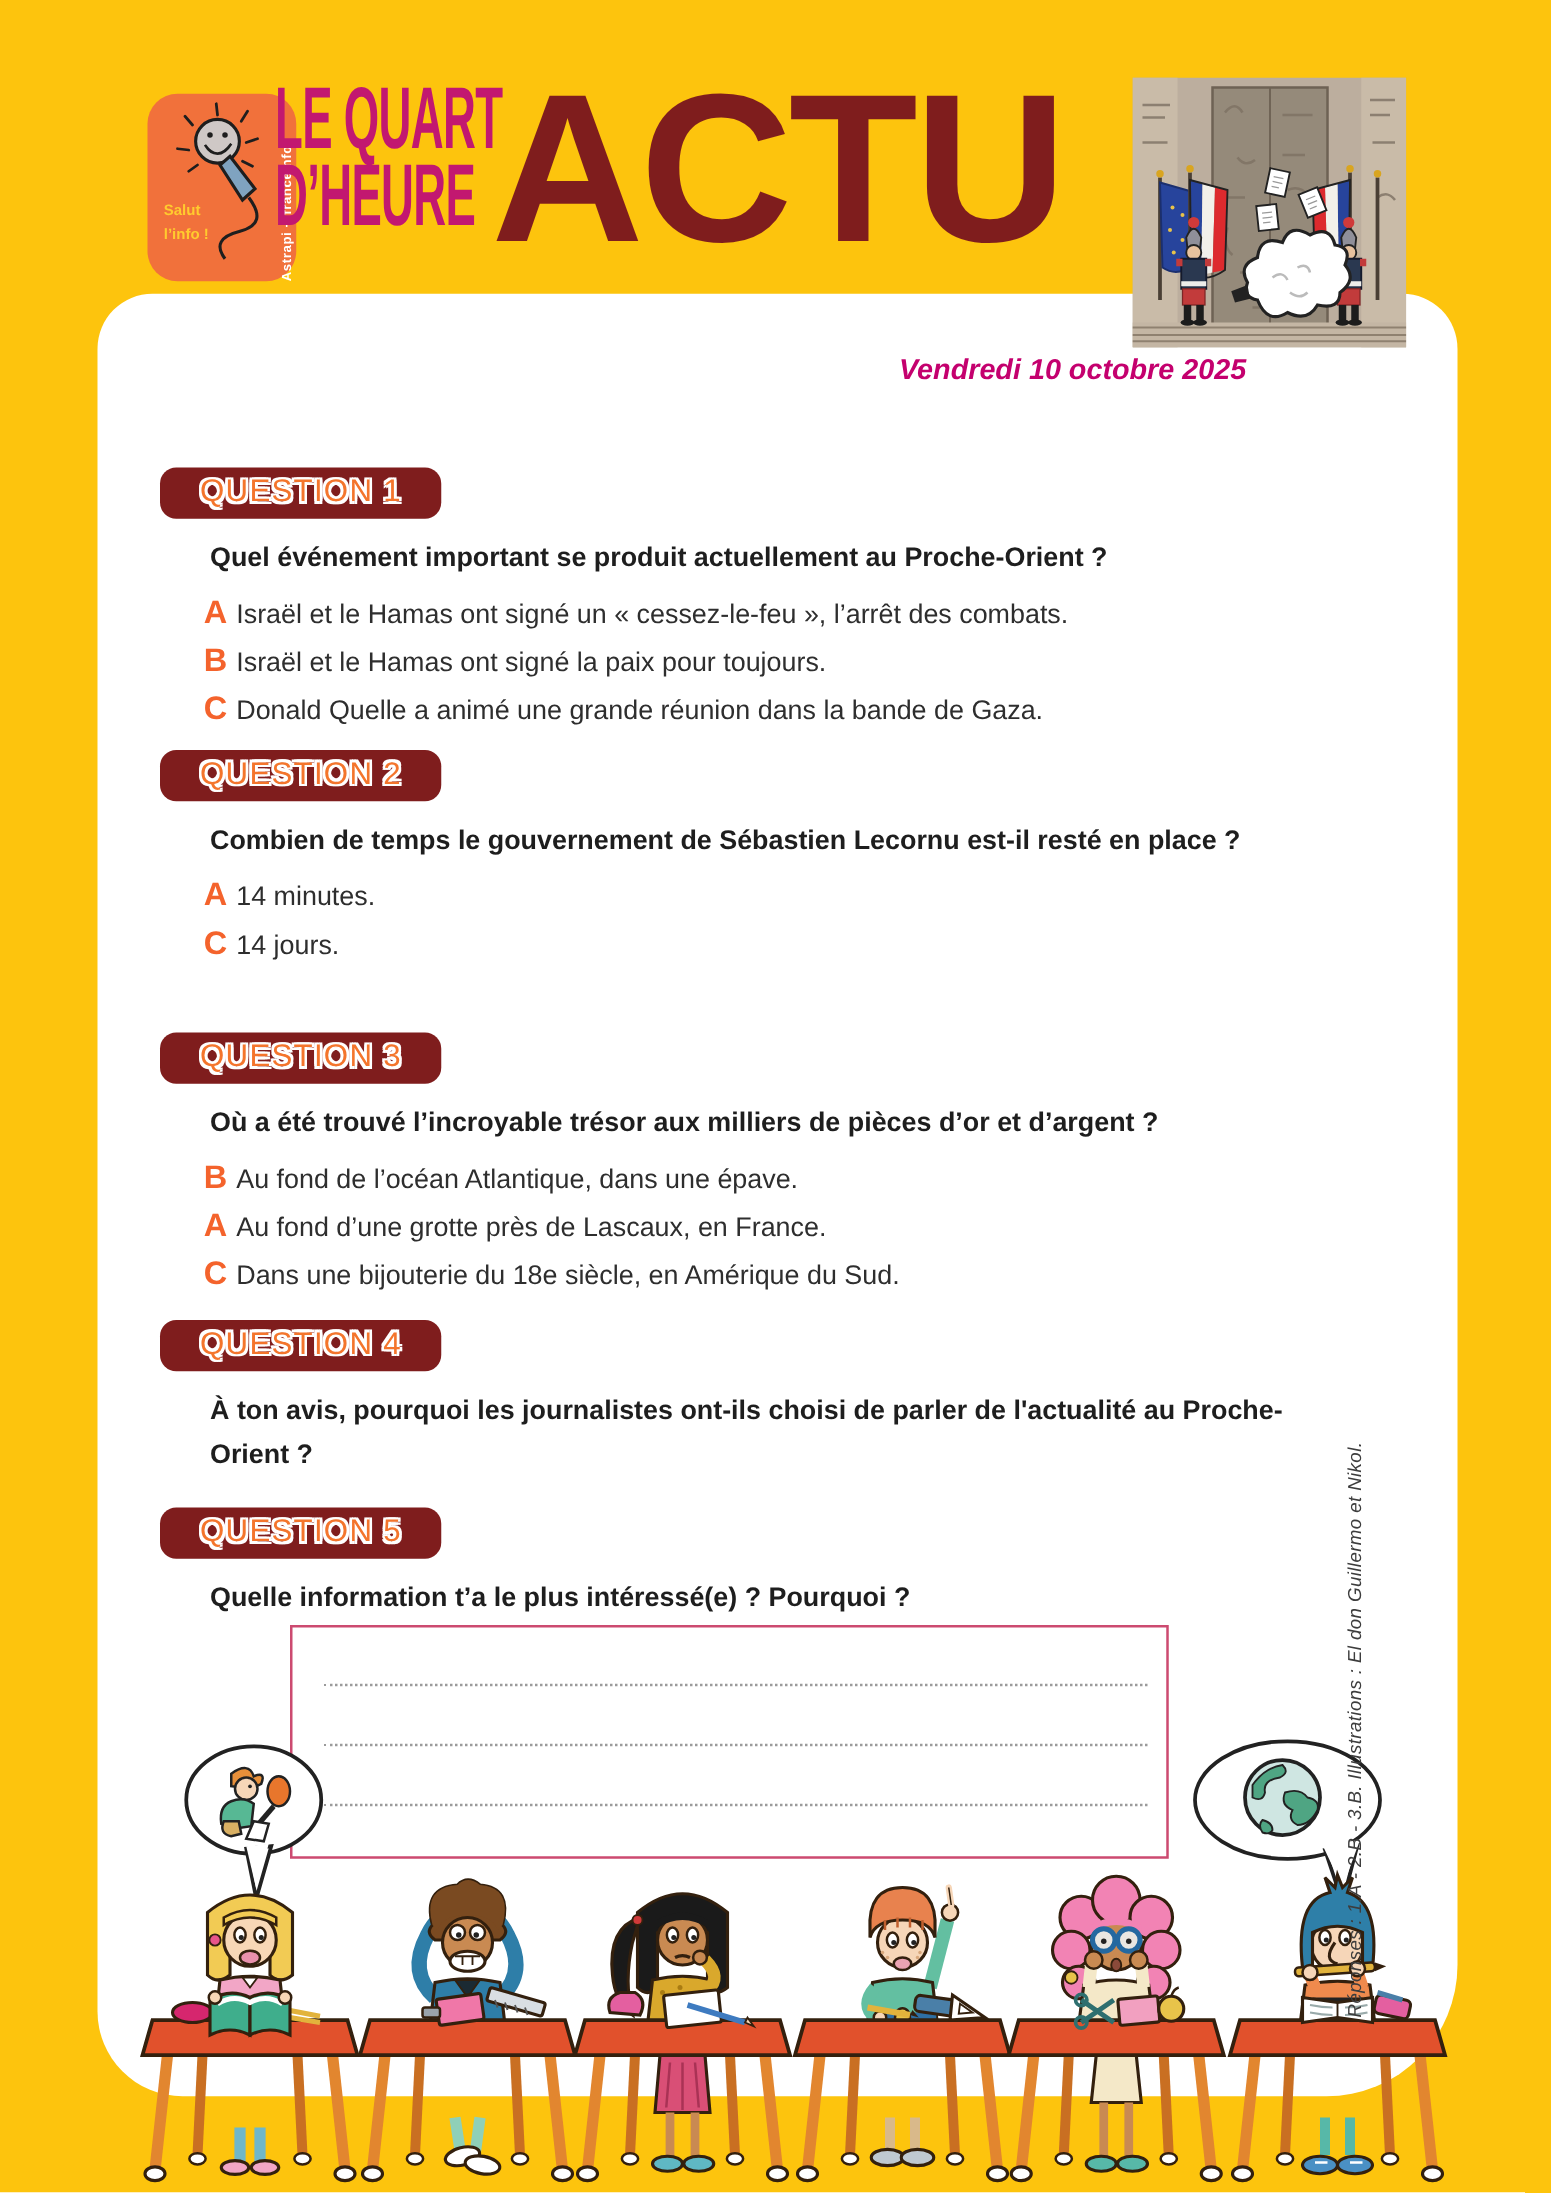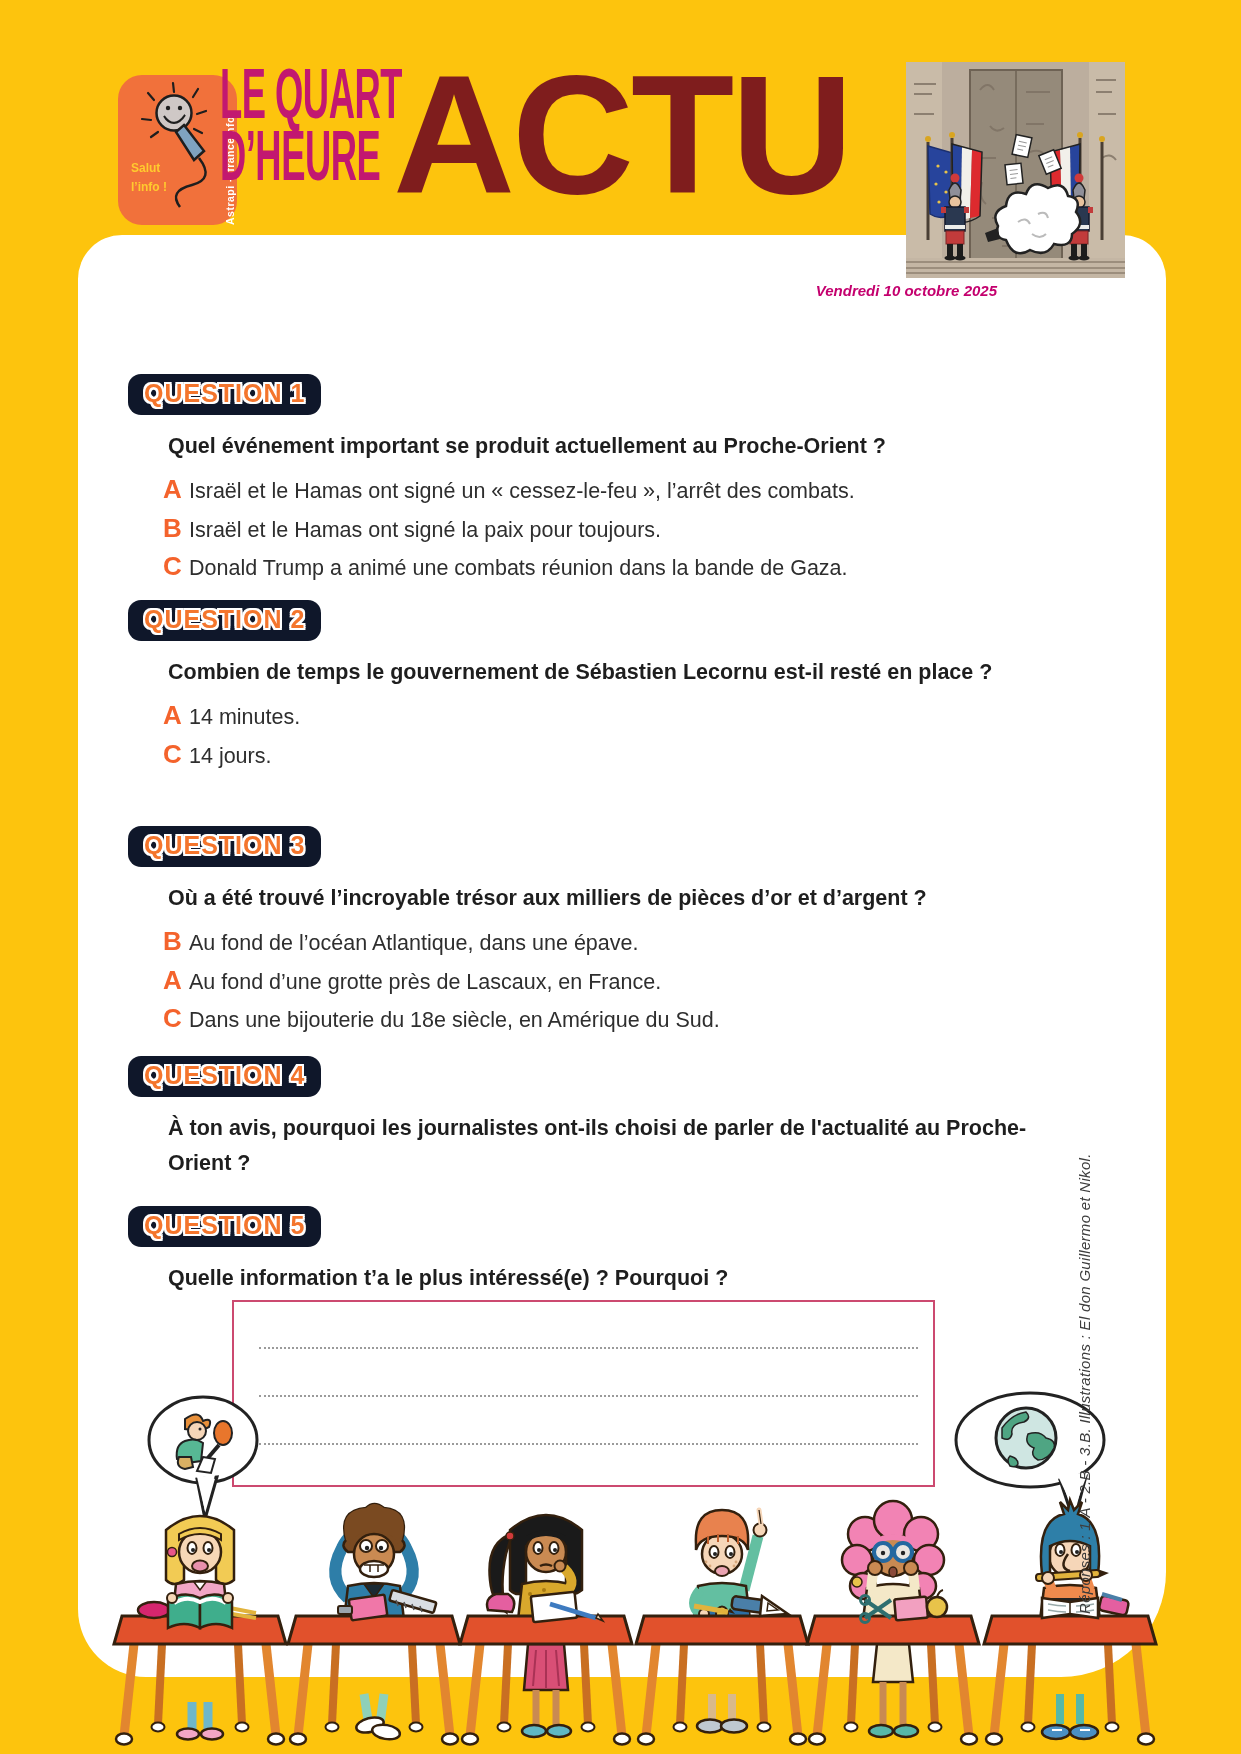--- a/index.html
+++ b/index.html
@@ -11,25 +11,25 @@
   .logo{position:absolute;left:118px;top:75px;width:119px;height:150px;background:#F1713B;border-radius:24px;}
   .logo svg{position:absolute;left:0;top:0;}
   .logo-tagline{position:absolute;left:13px;top:84px;color:#FFCB2E;font-weight:bold;font-size:12px;line-height:19px;}
   .logo-brand{position:absolute;right:1px;top:0;height:100%;display:flex;align-items:center;
               writing-mode:vertical-rl;transform:rotate(180deg);color:#ffffff;font-weight:bold;font-size:10.5px;letter-spacing:.5px;}
   .title-lines{position:absolute;left:220px;top:63px;color:#C21870;font-weight:bold;font-size:70px;line-height:62px;
                transform:scaleX(0.52);transform-origin:left top;white-space:nowrap;letter-spacing:-1px;}
   .title-actu{position:absolute;left:393px;top:50px;color:#7f1d1d;font-weight:bold;font-size:169px;line-height:1;
               letter-spacing:-3px;transform:scaleX(1.0);transform-origin:left top;white-space:nowrap;}
   .date{position:absolute;left:500px;top:282px;width:497px;text-align:right;color:#C4006E;
-        font-size:15px;font-weight:bold;font-style:italic;}
+        font-size:23px;font-weight:bold;font-style:italic;}
   
   .q{position:absolute;left:128px;width:980px;}
-  .q-badge{display:inline-block;background:#0f172a;color:#F4752C;font-size:25px;font-weight:bold;letter-spacing:1px;
-           padding:5px 16px 7px;border-radius:13px;
+  .q-badge{display:inline-block;background:#7f1d1d;color:#F4752C;font-size:25px;font-weight:normal;letter-spacing:1px;
+           padding:5px 32px 7px;border-radius:13px;
            text-shadow:-2px -2px 0 #fff,2px -2px 0 #fff,-2px 2px 0 #fff,2px 2px 0 #fff,-2px 0 0 #fff,2px 0 0 #fff,0 -2px 0 #fff,0 2px 0 #fff;}
   .q-text{margin:14px 0 0 40px;font-size:21.5px;line-height:35px;font-weight:bold;color:#1e1e1e;max-width:910px;}
   .q-options{list-style:none;margin:7px 0 0 35px;padding:0;}
   .q-option{line-height:36.5px;font-size:21.5px;color:#2e2e2e;white-space:nowrap;}
   .q-letter{color:#F4632C;font-weight:bold;font-size:26px;display:inline-block;width:26px;}
   
   .answer-box{position:absolute;left:232px;top:1300px;width:703px;height:187px;background:#fff;
               border:2.5px solid #CC4A70;box-sizing:border-box;}
   .dotline{position:absolute;left:25px;right:15px;border-bottom:2.5px dotted #9b9b9b;}
   .dotline.l1{top:45px;} .dotline.l2{top:93px;} .dotline.l3{top:141px;}
@@ -149,21 +149,21 @@
   </svg>
 
   <div class="date">Vendredi 10 octobre 2025</div>
 
   <section class="q" style="top:374px">
     <div class="q-badge">QUESTION 1</div>
     <div class="q-text">Quel événement important se produit actuellement au Proche-Orient ?</div>
     <ul class="q-options">
       <li class="q-option"><span class="q-letter">A</span><span>Israël et le Hamas ont signé un « cessez-le-feu », l’arrêt des combats.</span></li>
       <li class="q-option"><span class="q-letter">B</span><span>Israël et le Hamas ont signé la paix pour toujours.</span></li>
-      <li class="q-option"><span class="q-letter">C</span><span>Donald Trump a animé une combats réunion dans la bande de Gaza.</span></li>
+      <li class="q-option"><span class="q-letter">C</span><span>Donald Quelle a animé une grande réunion dans la bande de Gaza.</span></li>
     </ul>
   </section>
 
   <section class="q" style="top:600px">
     <div class="q-badge">QUESTION 2</div>
     <div class="q-text">Combien de temps le gouvernement de Sébastien Lecornu est-il resté en place ?</div>
     <ul class="q-options">
       <li class="q-option"><span class="q-letter">A</span><span>14 minutes.</span></li>
       <li class="q-option"><span class="q-letter">C</span><span>14 jours.</span></li>
     </ul>

